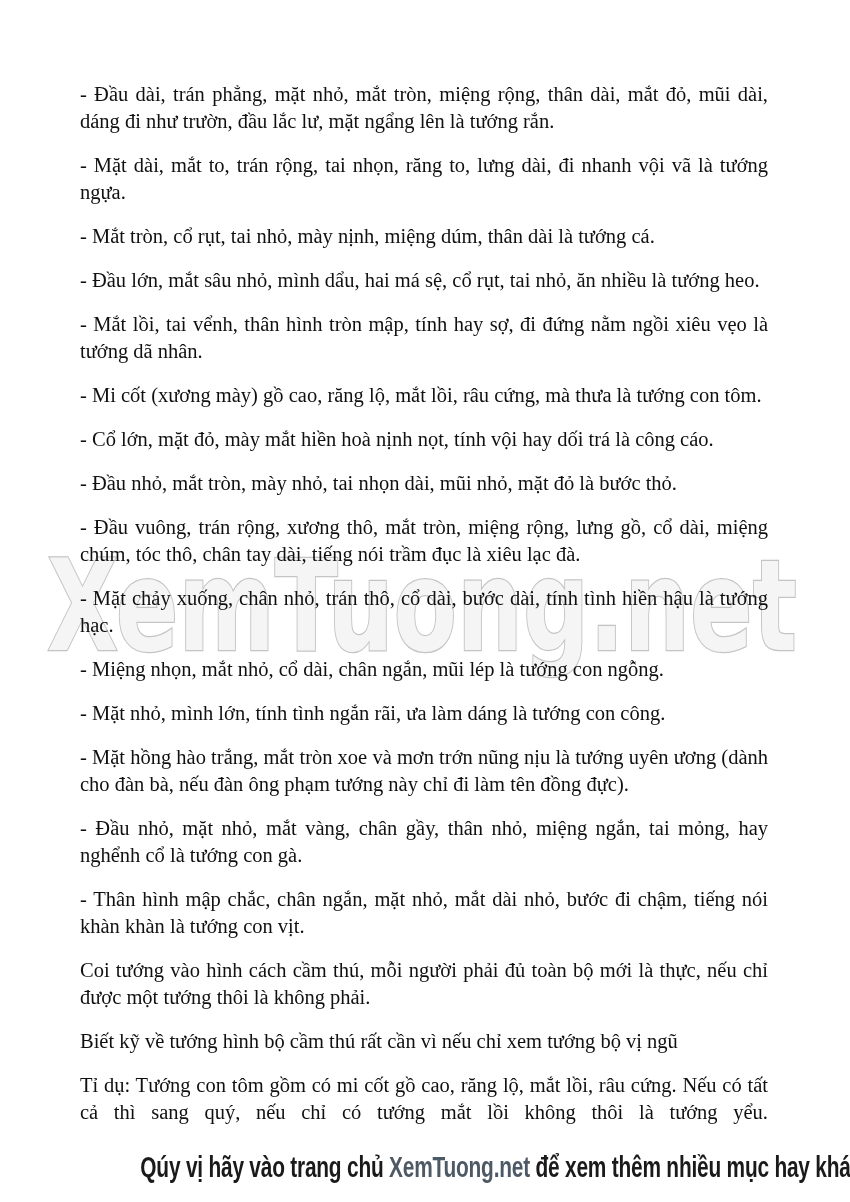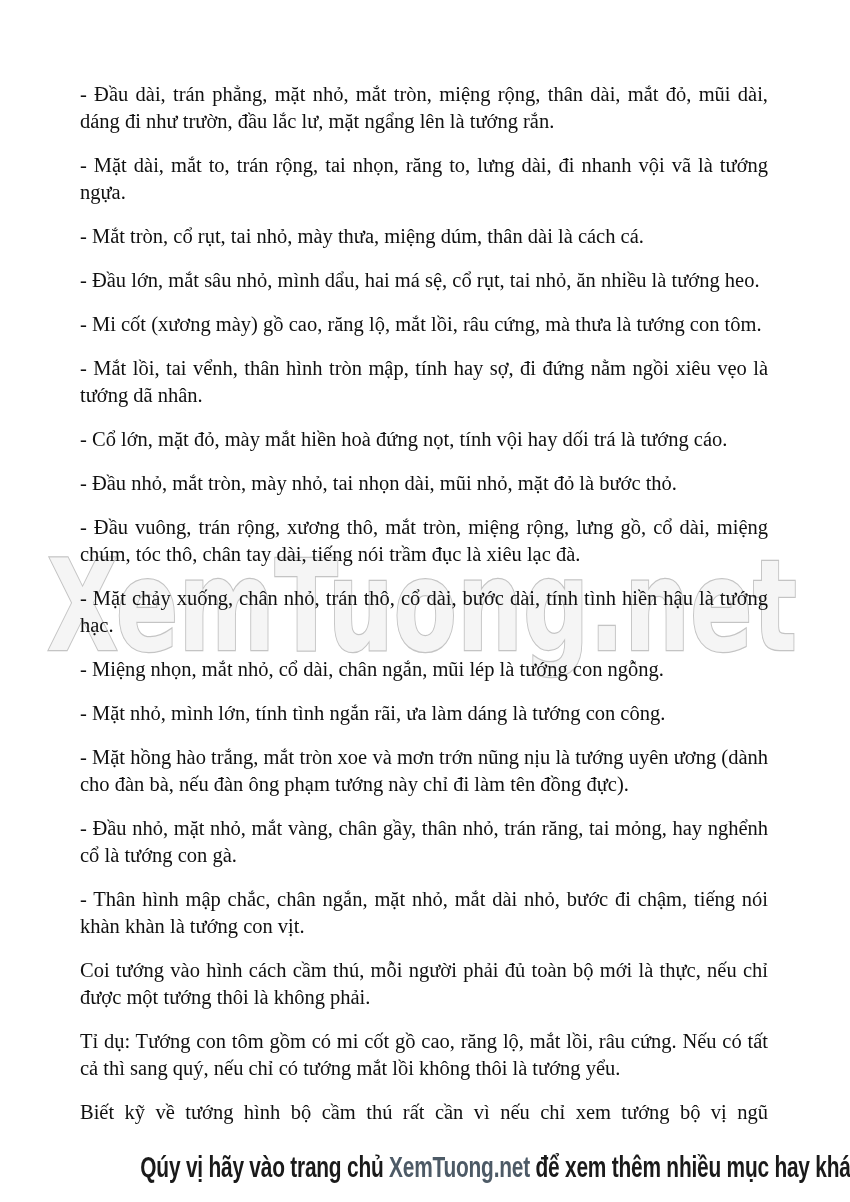--- a/index.html
+++ b/index.html
@@ -63,35 +63,35 @@
 <div class="page">
 
   <svg class="watermark-svg" width="760" height="160" viewBox="0 0 760 160">
     <text x="2" y="102" font-size="126" textLength="750" lengthAdjust="spacingAndGlyphs" fill="#f5f5f5" stroke="#c4c4c4" stroke-width="2.5">XemTuong.net</text>
   </svg>
 
   <div class="content">
 
   <p class="para">- Đầu dài, trán phẳng, mặt nhỏ, mắt tròn, miệng rộng, thân dài, mắt đỏ, mũi dài, dáng đi như trườn, đầu lắc lư, mặt ngẩng lên là tướng rắn.</p>
       <p class="para">- Mặt dài, mắt to, trán rộng, tai nhọn, răng to, lưng dài, đi nhanh vội vã là tướng ngựa.</p>
-      <p class="para">- Mắt tròn, cổ rụt, tai nhỏ, mày thưa, miệng dúm, thân dài là cách cá.</p>
+      <p class="para">- Mắt tròn, cổ rụt, tai nhỏ, mày nịnh, miệng dúm, thân dài là tướng cá.</p>
       <p class="para">- Đầu lớn, mắt sâu nhỏ, mình dẩu, hai má sệ, cổ rụt, tai nhỏ, ăn nhiều là tướng heo.</p>
+      <p class="para">- Mắt lồi, tai vểnh, thân hình tròn mập, tính hay sợ, đi đứng nằm ngồi xiêu vẹo là tướng dã nhân.</p>
       <p class="para">- Mi cốt (xương mày) gồ cao, răng lộ, mắt lồi, râu cứng, mà thưa là tướng con tôm.</p>
-      <p class="para">- Mắt lồi, tai vểnh, thân hình tròn mập, tính hay sợ, đi đứng nằm ngồi xiêu vẹo là tướng dã nhân.</p>
-      <p class="para">- Cổ lớn, mặt đỏ, mày mắt hiền hoà đứng nọt, tính vội hay dối trá là tướng cáo.</p>
+      <p class="para">- Cổ lớn, mặt đỏ, mày mắt hiền hoà nịnh nọt, tính vội hay dối trá là công cáo.</p>
       <p class="para">- Đầu nhỏ, mắt tròn, mày nhỏ, tai nhọn dài, mũi nhỏ, mặt đỏ là bước thỏ.</p>
       <p class="para">- Đầu vuông, trán rộng, xương thô, mắt tròn, miệng rộng, lưng gồ, cổ dài, miệng chúm, tóc thô, chân tay dài, tiếng nói trầm đục là xiêu lạc đà.</p>
       <p class="para">- Mặt chảy xuống, chân nhỏ, trán thô, cổ dài, bước dài, tính tình hiền hậu là tướng hạc.</p>
       <p class="para">- Miệng nhọn, mắt nhỏ, cổ dài, chân ngắn, mũi lép là tướng con ngỗng.</p>
       <p class="para">- Mặt nhỏ, mình lớn, tính tình ngắn rãi, ưa làm dáng là tướng con công.</p>
       <p class="para">- Mặt hồng hào trắng, mắt tròn xoe và mơn trớn nũng nịu là tướng uyên ương (dành cho đàn bà, nếu đàn ông phạm tướng này chỉ đi làm tên đồng đực).</p>
-      <p class="para">- Đầu nhỏ, mặt nhỏ, mắt vàng, chân gầy, thân nhỏ, trán răng, tai mỏng, hay nghểnh cổ là tướng con gà.</p>
+      <p class="para">- Đầu nhỏ, mặt nhỏ, mắt vàng, chân gầy, thân nhỏ, miệng ngắn, tai mỏng, hay nghểnh cổ là tướng con gà.</p>
       <p class="para">- Thân hình mập chắc, chân ngắn, mặt nhỏ, mắt dài nhỏ, bước đi chậm, tiếng nói khàn khàn là tướng con vịt.</p>
       <p class="para">Coi tướng vào hình cách cầm thú, mỗi người phải đủ toàn bộ mới là thực, nếu chỉ được một tướng thôi là không phải.</p>
+      <p class="para">Biết kỹ về tướng hình bộ cầm thú rất cần vì nếu chỉ xem tướng bộ vị ngũ</p>
       <p class="para">Tỉ dụ: Tướng con tôm gồm có mi cốt gồ cao, răng lộ, mắt lồi, râu cứng. Nếu có tất cả thì sang quý, nếu chỉ có tướng mắt lồi không thôi là tướng yểu.</p>
-      <p class="para">Biết kỹ về tướng hình bộ cầm thú rất cần vì nếu chỉ xem tướng bộ vị ngũ</p>
     </div>
 
   <div class="footer">
     <span class="footer-inner"><span>Qúy vị hãy vào trang chủ </span><span class="footer-link" style="color: rgb(77, 90, 102);">XemTuong.net</span><span> để xem thêm nhiều mục hay khác</span></span>
   </div>
 
 </div>
 
 </body></html>

